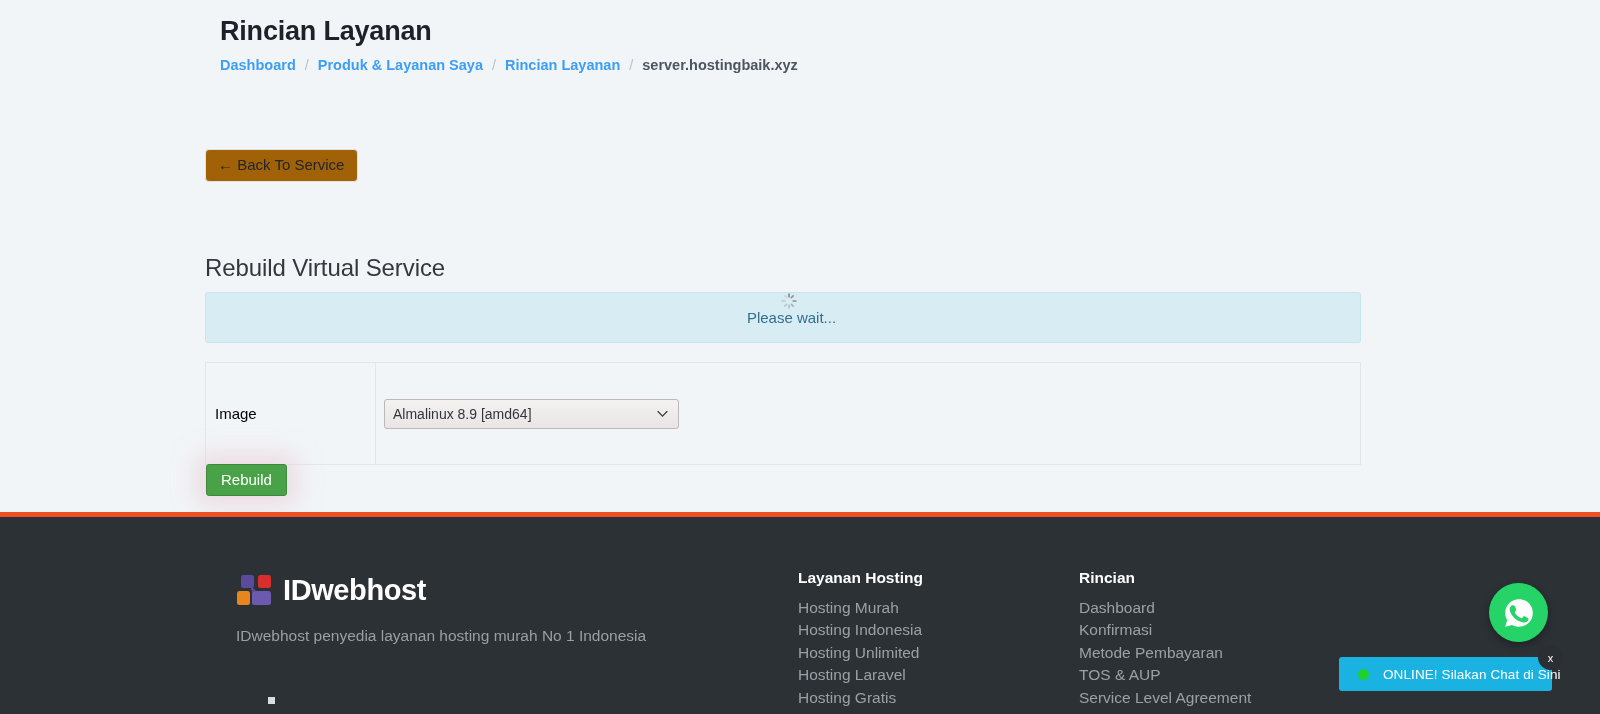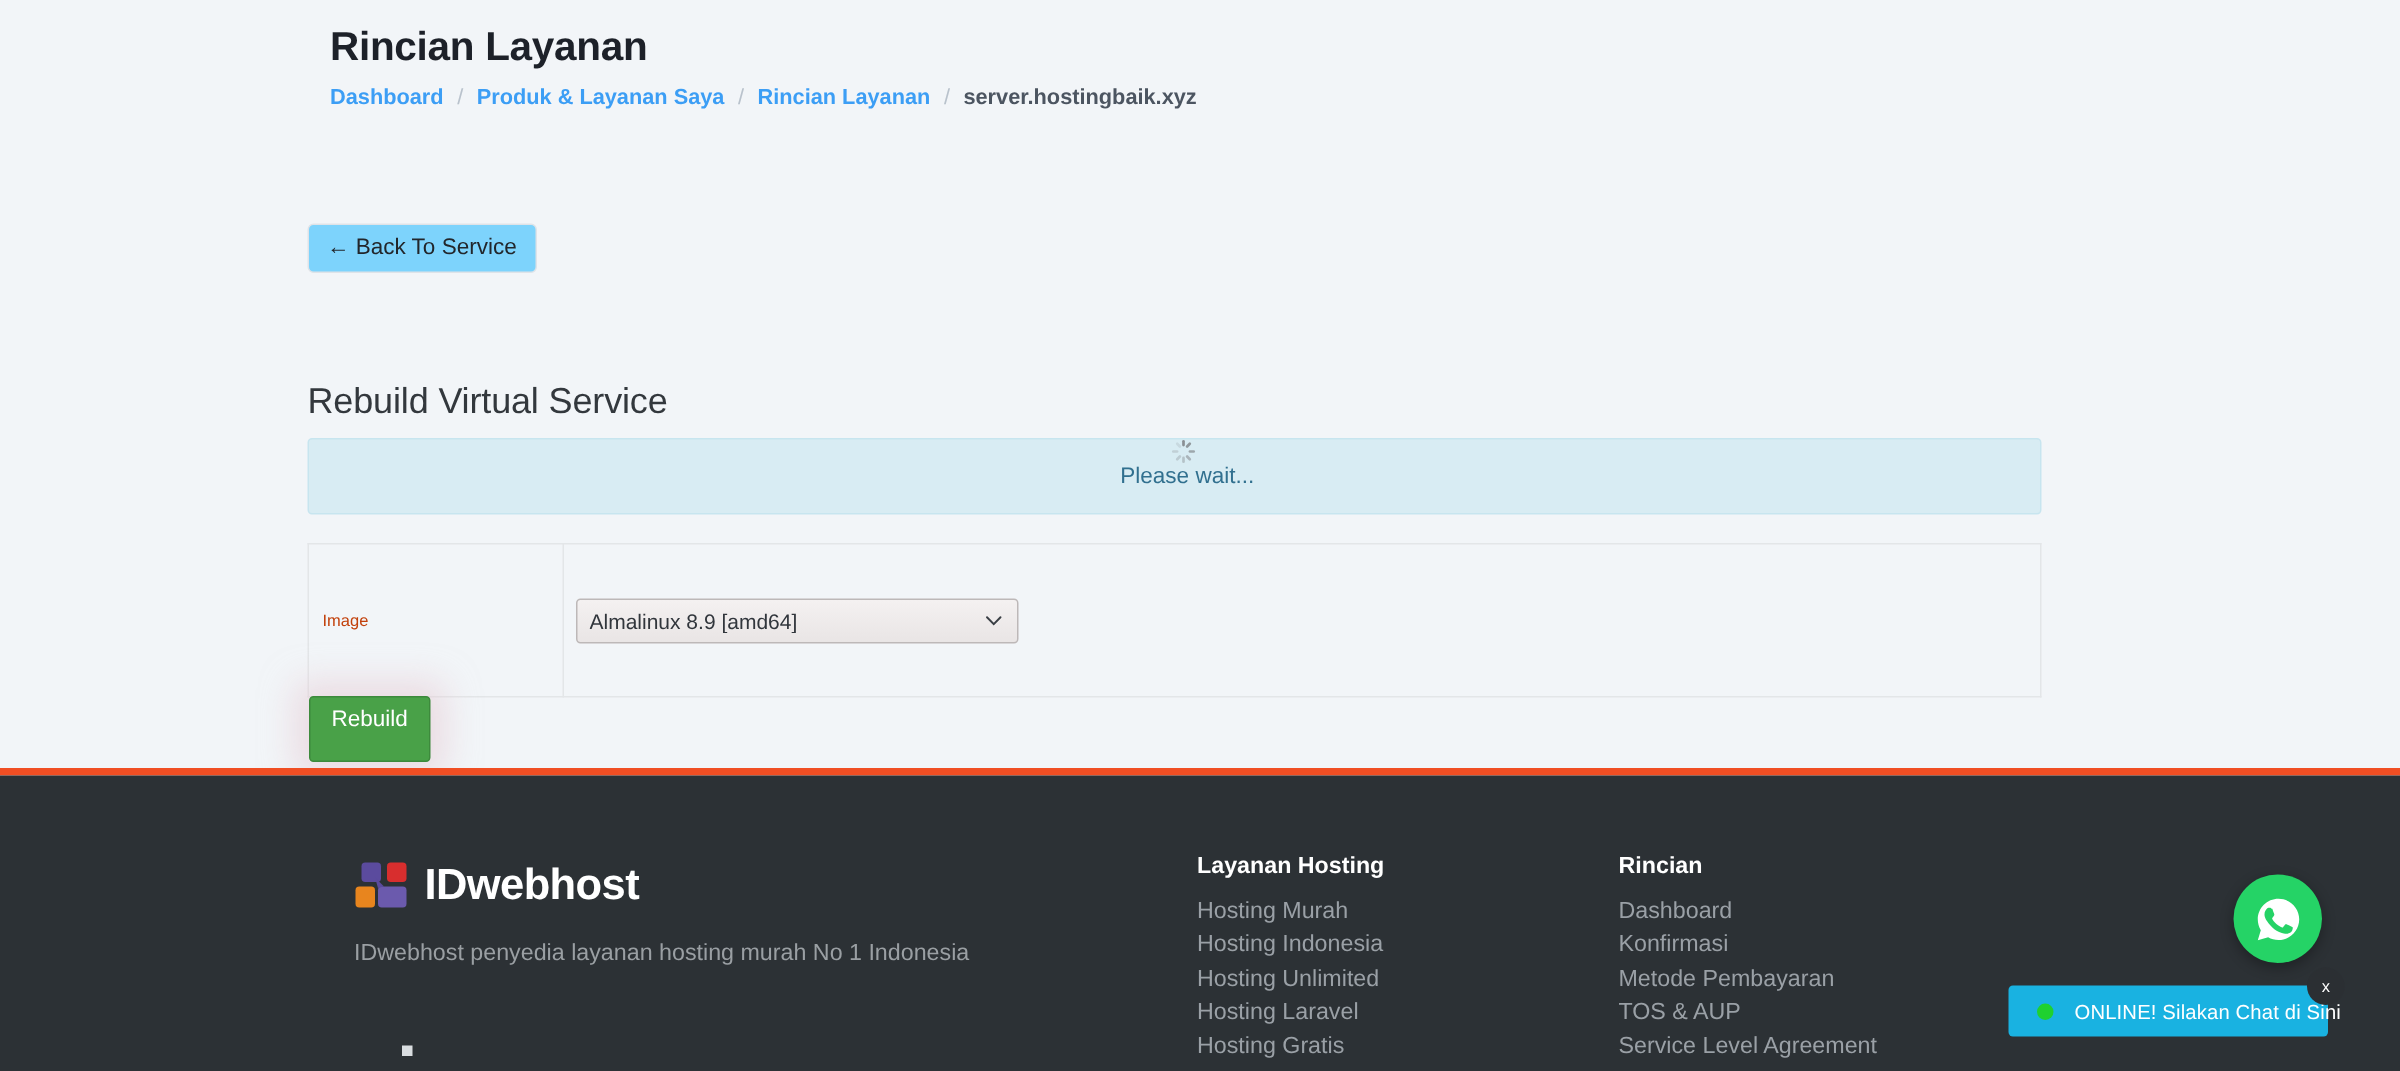--- a/index.html
+++ b/index.html
@@ -62,21 +62,21 @@
     font-weight: 400;
   }
   .breadcrumb .current {
     color: #4c5561;
   }
 
   .back-btn {
     position: absolute;
     left: 0px;
     top: 149px;
-    background: #7dd3fc;
+    background: #a16207;
     border: 1px solid #dfe3e8;
     border-radius: 4px;
     padding: 6px 13px 7px 12px;
     font-size: 15px;
     color: #22262b;
     font-family: "Liberation Sans", sans-serif;
     cursor: pointer;
     line-height: 1.2;
     white-space: nowrap;
   }
@@ -132,22 +132,22 @@
   }
   .form-table td {
     border: 1px solid #e3e6e8;
     padding: 0;
     vertical-align: middle;
   }
   .cell-label {
     width: 170px;
     height: 102px;
     padding-left: 9px !important;
-    font-size: 11px;
-    color: #c2410c;
+    font-size: 15px;
+    color: #000000;
   }
   .cell-field {
     padding-left: 8px !important;
   }
   .img-select {
     width: 295px;
     height: 30px;
     font-size: 14px;
     font-family: "Liberation Sans", sans-serif;
     color: #31363c;
@@ -177,21 +177,21 @@
   .rebuild-btn {
     position: absolute;
     left: 1px;
     top: 464px;
     background: #49a148;
     border: 1px solid #3d8a3c;
     border-radius: 3px;
     color: #ffffff;
     font-size: 15px;
     font-family: "Liberation Sans", sans-serif;
-    padding: 6px 14px 19px;
+    padding: 6px 14px 7px;
     cursor: pointer;
     box-shadow: 0 0 22px 10px rgba(229, 200, 210, 0.55);
     line-height: 1.15;
   }
 
   
   .red-bar {
     position: absolute;
     left: 0;
     top: 512px;

